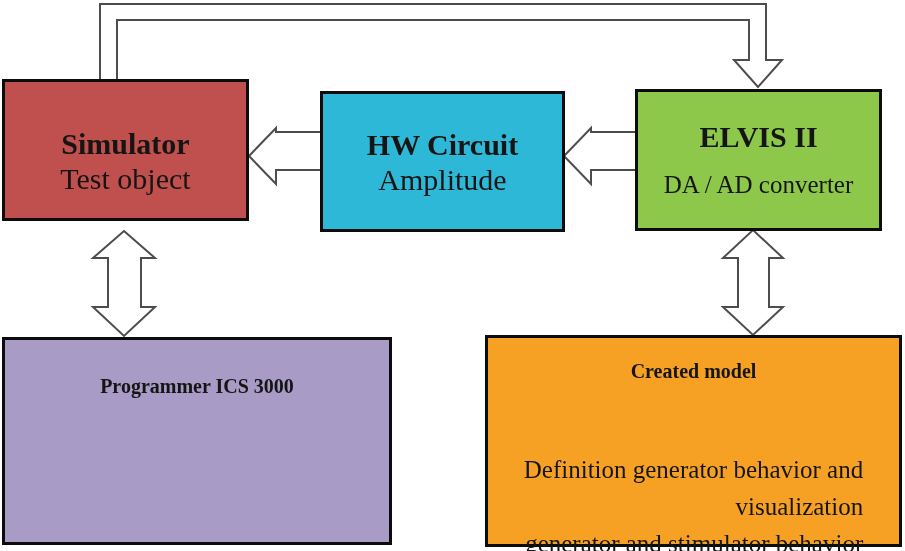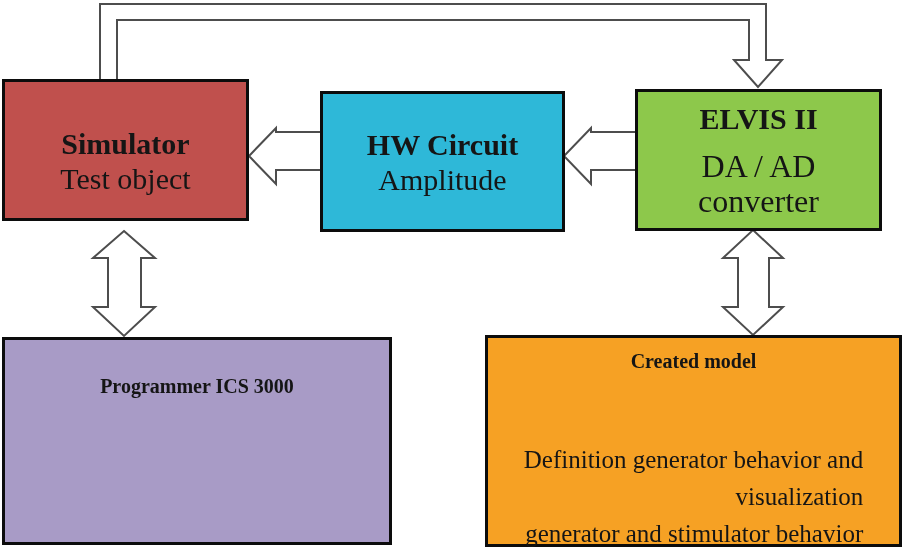--- a/index.html
+++ b/index.html
@@ -43,24 +43,24 @@
   .box.centered .line {
     font-size: 30px;
     line-height: 35px;
   }
   
   #box-simulator { left: 2px; top: 79px; width: 247px; height: 142px; padding-top: 22px; }
   
   #box-hw { left: 320px; top: 91px; width: 245px; height: 141px; }
   
   #box-elvis { left: 635px; top: 89px; width: 247px; height: 142px; }
-  #box-elvis .line { margin-top: 13px; font-size: 32px; }
+  #box-elvis .line { margin-top: 13px; font-size: 25px; }
   
   #box-programmer { left: 2px; top: 337px; width: 390px; height: 208px; padding-top: 30px; }
-  #box-created { left: 485px; top: 335px; width: 417px; height: 212px; padding-top: 7px; }
+  #box-created { left: 485px; top: 335px; width: 417px; height: 212px; padding-top: 17px; }
   .box.bottom .title {
     font-size: 20px;
     line-height: 32px;
   }
   .box.bottom .body {
     margin-top: 40px;
   }
   .box.bottom .line {
     font-size: 25px;
     line-height: 37px;

